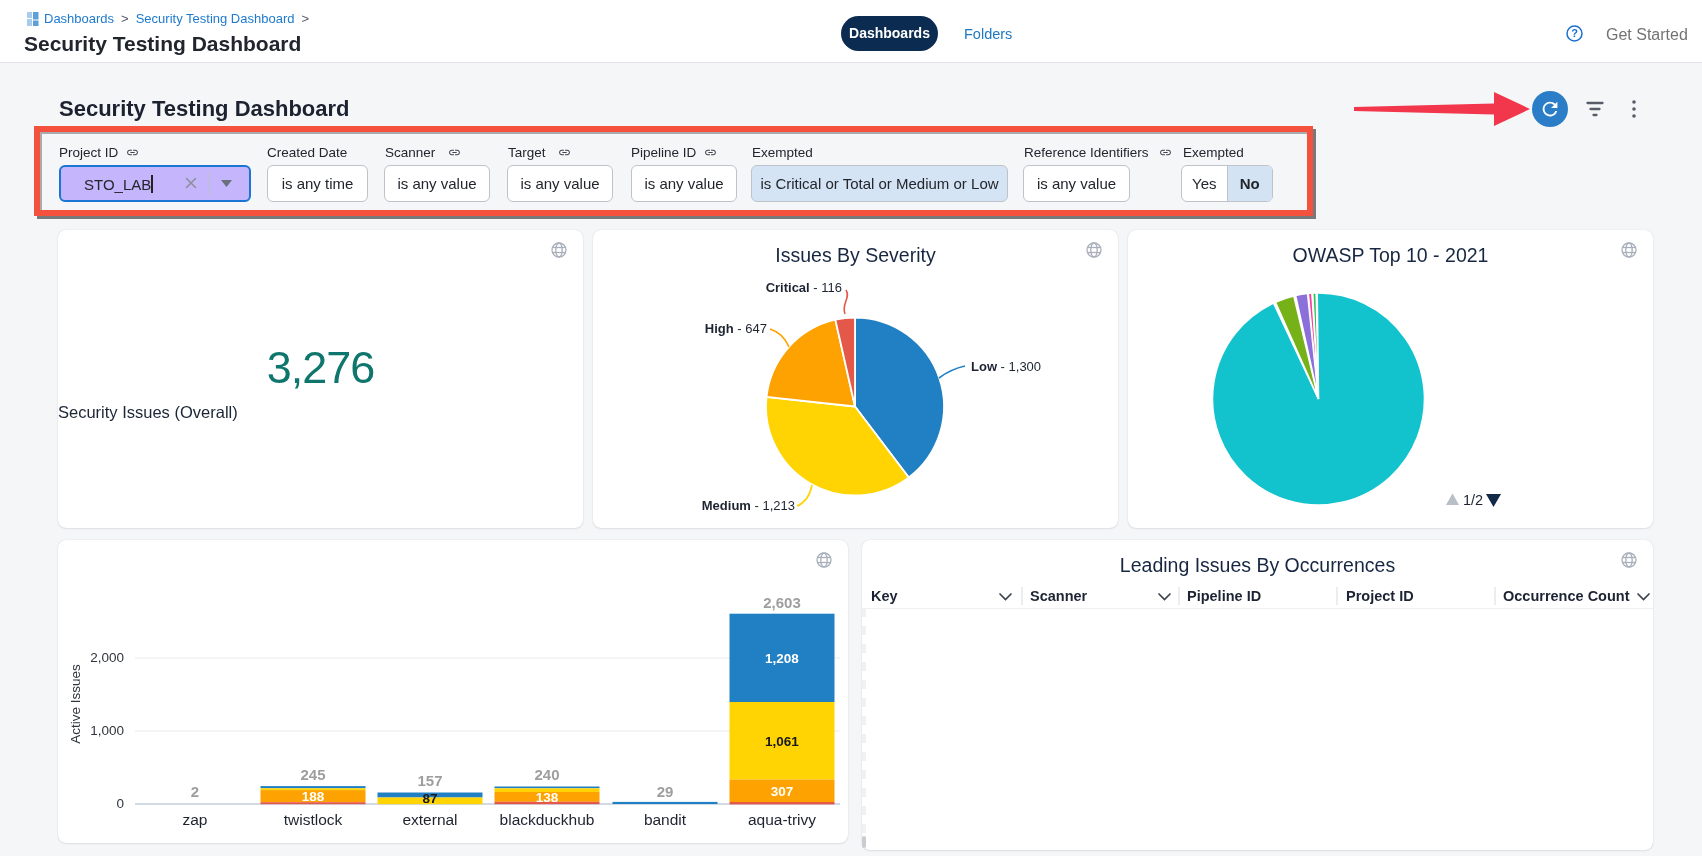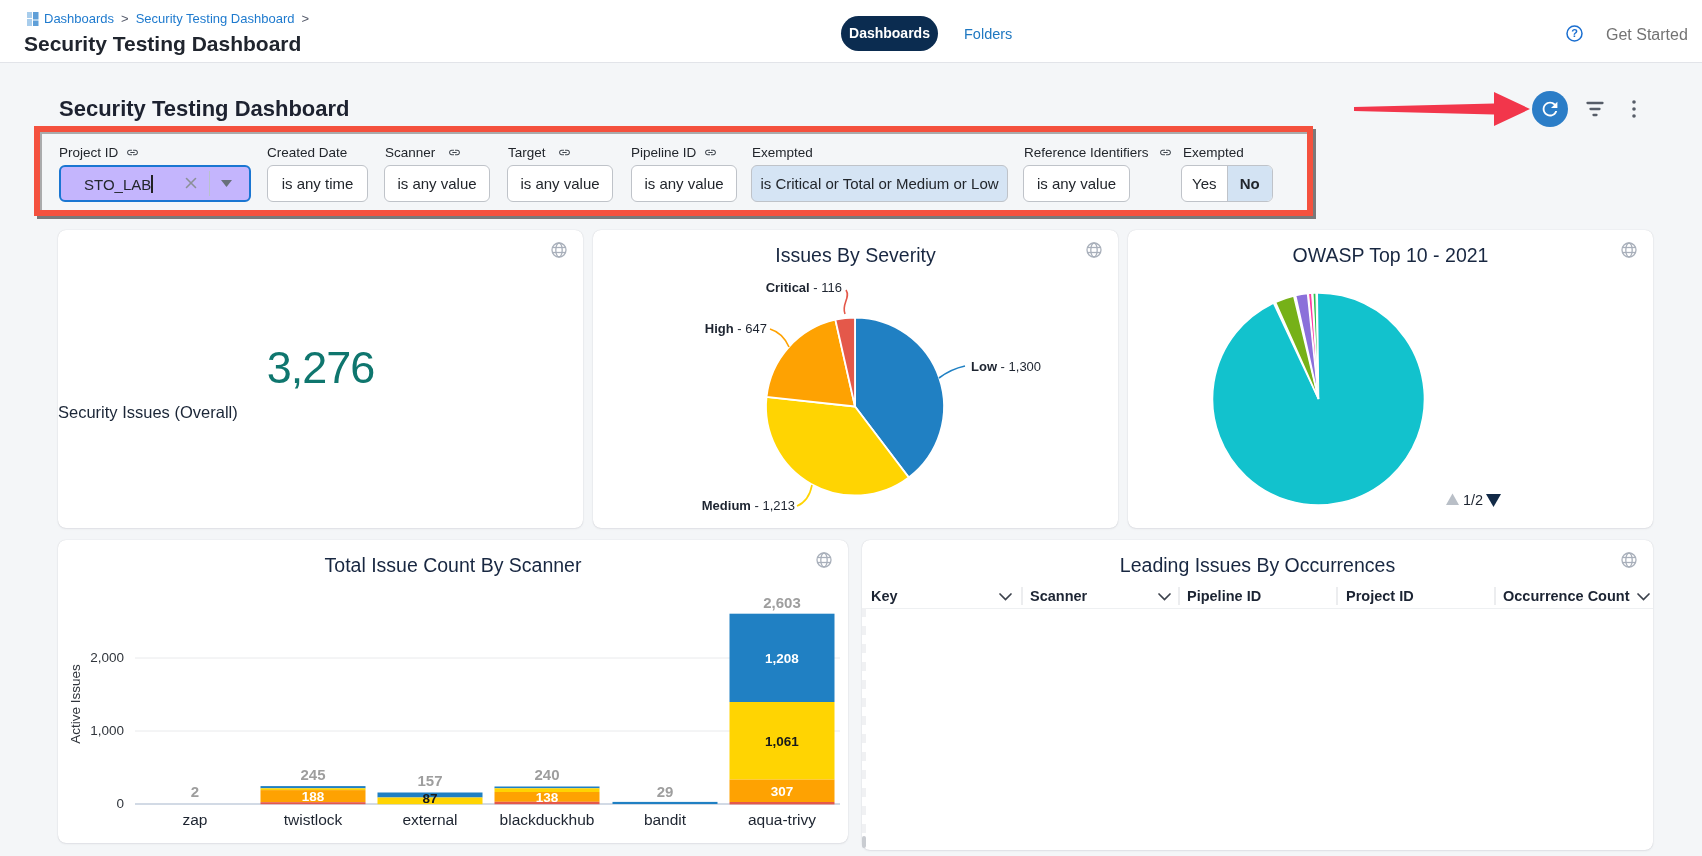--- a/index.html
+++ b/index.html
@@ -176,21 +176,20 @@
     <path d="M190.5,169 L180.52,63.47 A106,106 0 0 1 183.66,63.22 Z" fill="#fb3ca0" stroke-width="1.1"></path>
     <path d="M190.5,169 L184.95,63.15 A106,106 0 0 1 187.91,63.03 Z" fill="#2bc34f" stroke-width="1.1"></path>
     </g>
     <polygon points="318,275 324.5,263.5 331,275" fill="#b9bfc7"></polygon>
     <text x="335" y="275" font-size="14.5" fill="#1d2430" font-family="Liberation Sans">1/2</text>
     <polygon points="358,264 373,264 365.5,277" fill="#122a47"></polygon>
   </svg>
 </div>
 
 <div class="card" style="left:58px;top:540px;width:790px;height:303px;">
-  <div class="ctitle">Total Issue Count By Scanner</div>
   <svg class="globe" viewBox="0 0 16 16">
       <g fill="none" stroke="#a9b0bb" stroke-width="1.3">
         <circle cx="8" cy="8" r="7"></circle>
         <ellipse cx="8" cy="8" rx="3.2" ry="7"></ellipse>
         <line x1="1.3" y1="5.5" x2="14.7" y2="5.5"></line>
         <line x1="1.3" y1="10.5" x2="14.7" y2="10.5"></line>
       </g>
     </svg>
   <svg style="position:absolute;left:0;top:0" width="790" height="303" viewBox="0 0 790 303">
     <g stroke="#e9eaec" stroke-width="1">

